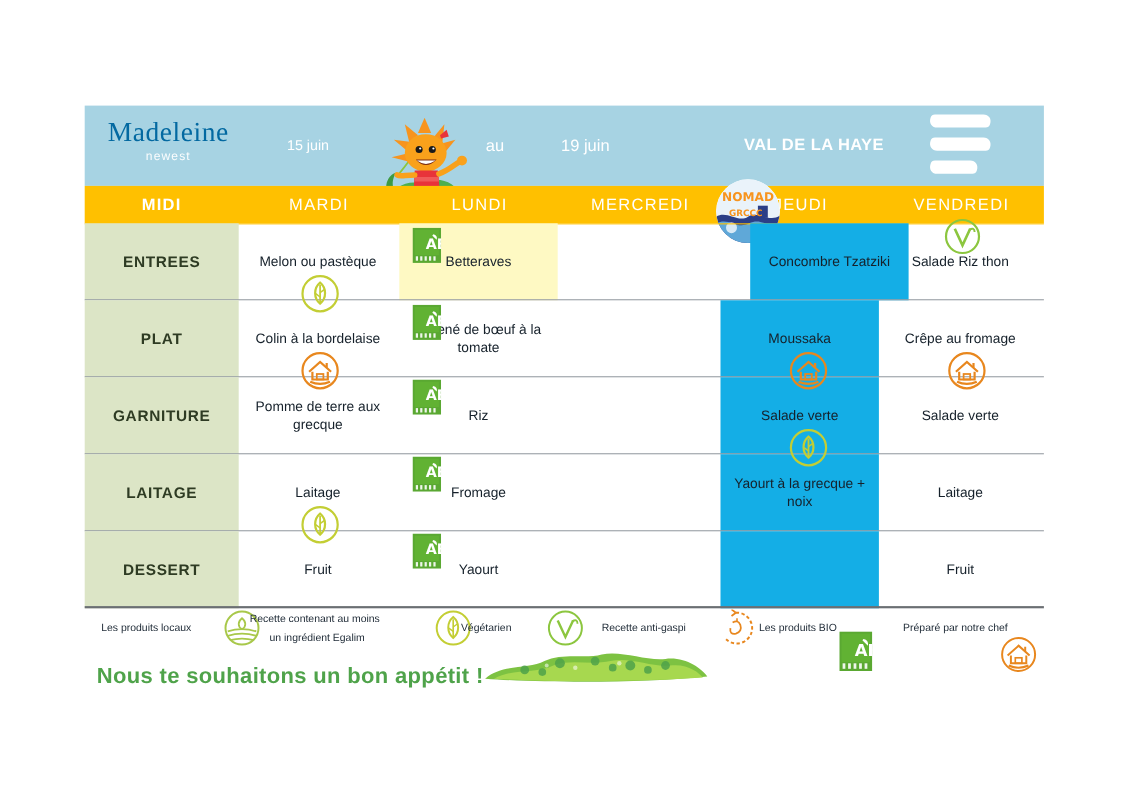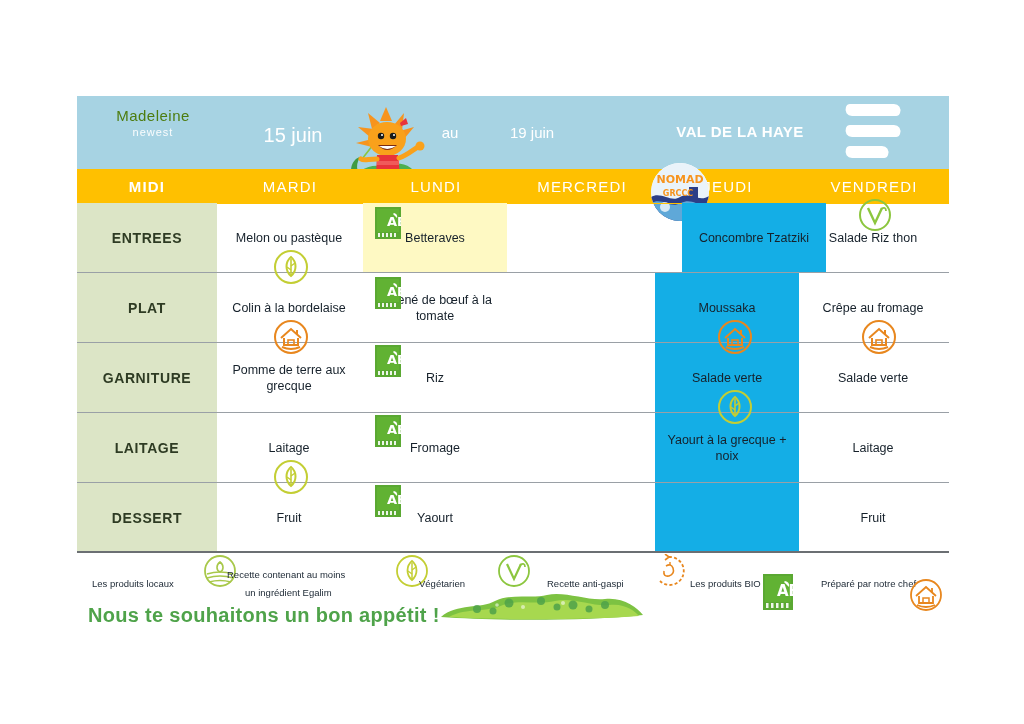--- a/index.html
+++ b/index.html
@@ -12,24 +12,24 @@
   }
   .sheet{position:absolute;left:0;top:0;width:1024px;height:724px;}
 
   
   .header-band{
     position:absolute;left:77px;top:96px;width:872px;height:73px;
     background:#A7D3E3;
     display:flex;align-items:center;
   }
   .logo-block{position:absolute;left:88px;top:108px;width:130px;text-align:center;color:#ffffff;}
-  .logo-main{font-family:Liberation Sans, sans-serif;font-size:15px;letter-spacing:.5px;line-height:1;color:#4d7c0f;font-weight:400;font-style:normal;}
+  .logo-main{font-family:Liberation Serif, serif;font-size:25px;letter-spacing:.5px;line-height:1;color:#0369a1;font-weight:400;font-style:normal;}
   .logo-sub{font-size:11px;letter-spacing:1px;margin-top:3px;color:#ffffff;opacity:.95;}
 
-  .date-from{position:absolute;left:248px;top:124px;width:90px;text-align:center;color:#ffffff;font-size:20px;}
+  .date-from{position:absolute;left:235px;top:124px;width:90px;text-align:center;color:#ffffff;font-size:13px;}
   .date-au{position:absolute;left:420px;top:124px;width:60px;text-align:center;color:#ffffff;font-size:15px;}
   .date-to{position:absolute;left:510px;top:124px;width:90px;text-align:left;color:#ffffff;font-size:15px;}
   .school-name{position:absolute;left:640px;top:123px;width:200px;text-align:center;color:#ffffff;font-size:15px;font-weight:bold;letter-spacing:.4px;}
 
   .brandmark{position:absolute;left:845px;top:104px;width:62px;height:60px;}
   .brandmark span{position:absolute;left:0;display:block;height:12px;background:#ffffff;}
   .bm1{top:0px;width:56px;border-radius:3px 9px 3px 9px;transform:skewX(-18deg);left:6px;}
   .bm2{top:21px;width:56px;border-radius:3px 9px 3px 9px;transform:skewX(-18deg);left:4px;}
   .bm3{top:42px;width:44px;border-radius:3px 9px 3px 9px;transform:skewX(-18deg);left:12px;}
 
@@ -68,21 +68,21 @@
   .rowsep{position:absolute;left:0;width:872px;height:1px;background:#9aa0a6;}
   .gridtop{position:absolute;left:0;top:0;width:872px;height:1px;background:#FFC000;}
   .gridbottom{position:absolute;left:0;top:348px;width:872px;height:1.5px;background:#6b6f73;}
 
   
   .badge{position:absolute;width:36px;height:36px;}
   .ab{position:absolute;width:26px;height:32px;}
 
   
   .legend{position:absolute;left:77px;top:556px;width:880px;height:60px;}
-  .leg-item{position:absolute;font-size:9.5px;color:#1b2733;white-space:nowrap;margin-top:12px;}
+  .leg-item{position:absolute;font-size:9.5px;color:#1b2733;white-space:nowrap;}
   .leg-ico{position:absolute;width:34px;height:34px;}
 
   .parsley{position:absolute;left:437px;top:583px;width:210px;height:40px;}
   .bonappetit{
     position:absolute;left:88px;top:604px;font-size:20px;font-weight:bold;
     color:#4FA34A;letter-spacing:.3px;
   }
 </style>
 </head>
 <body>

